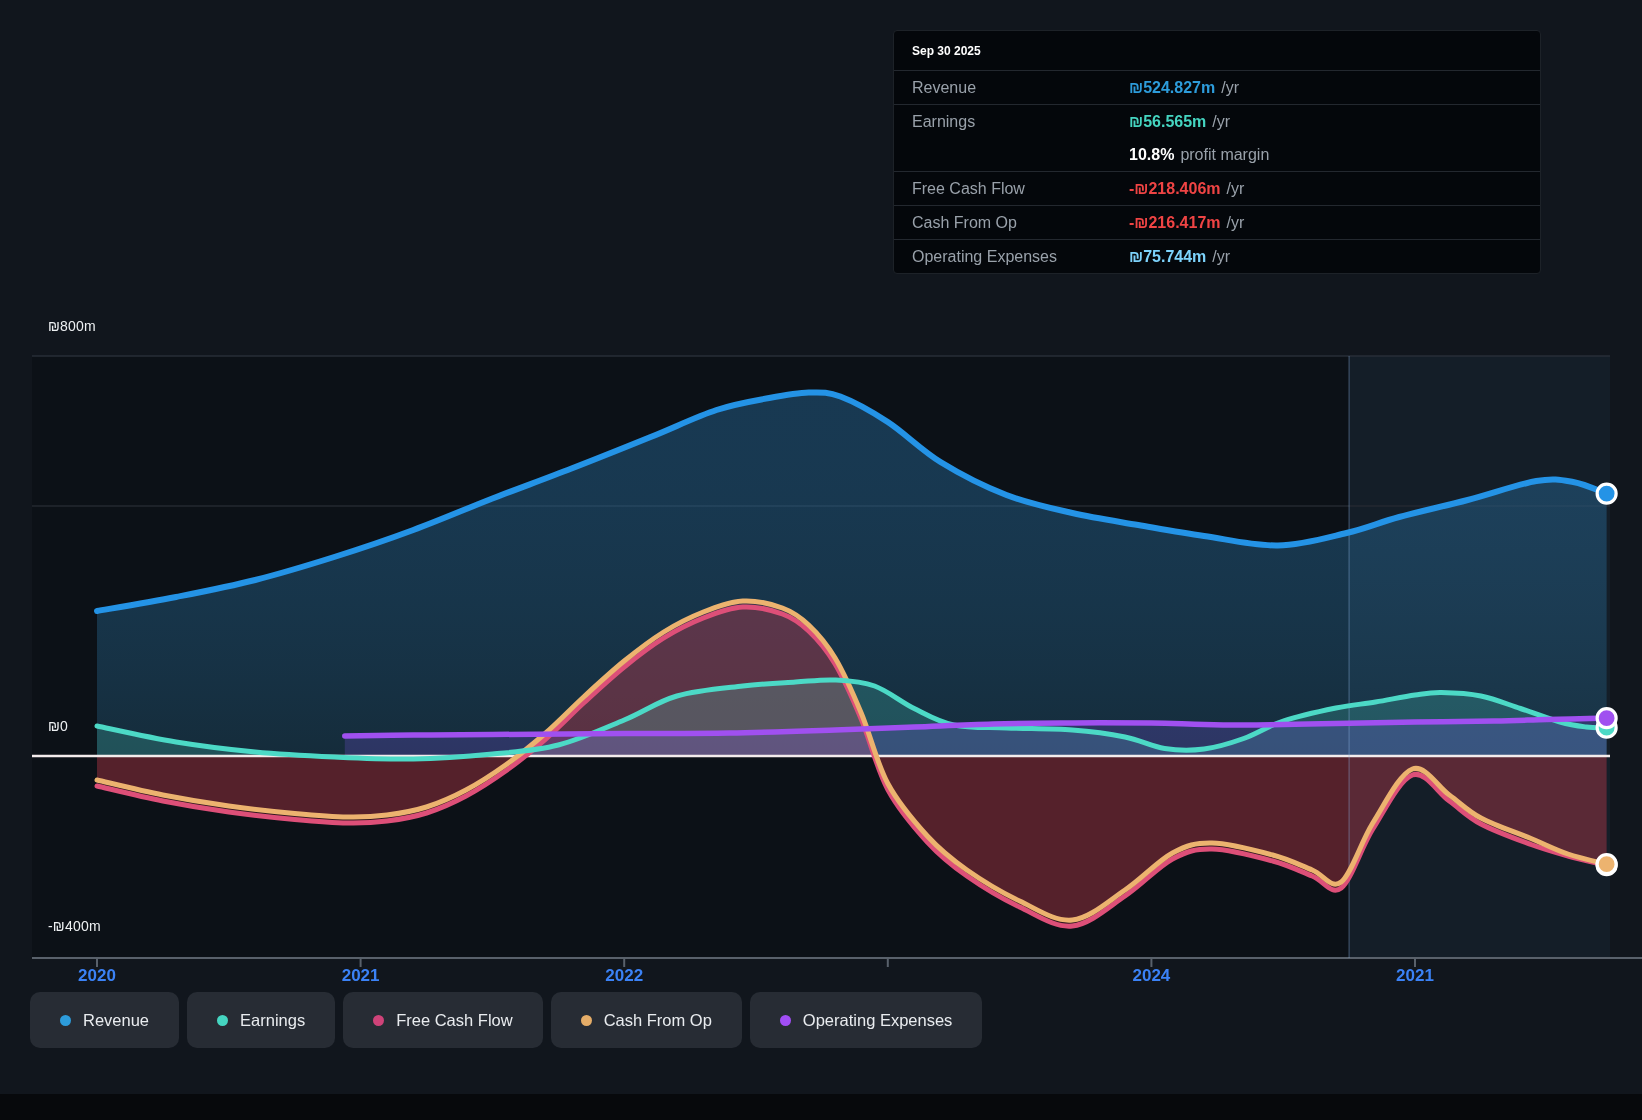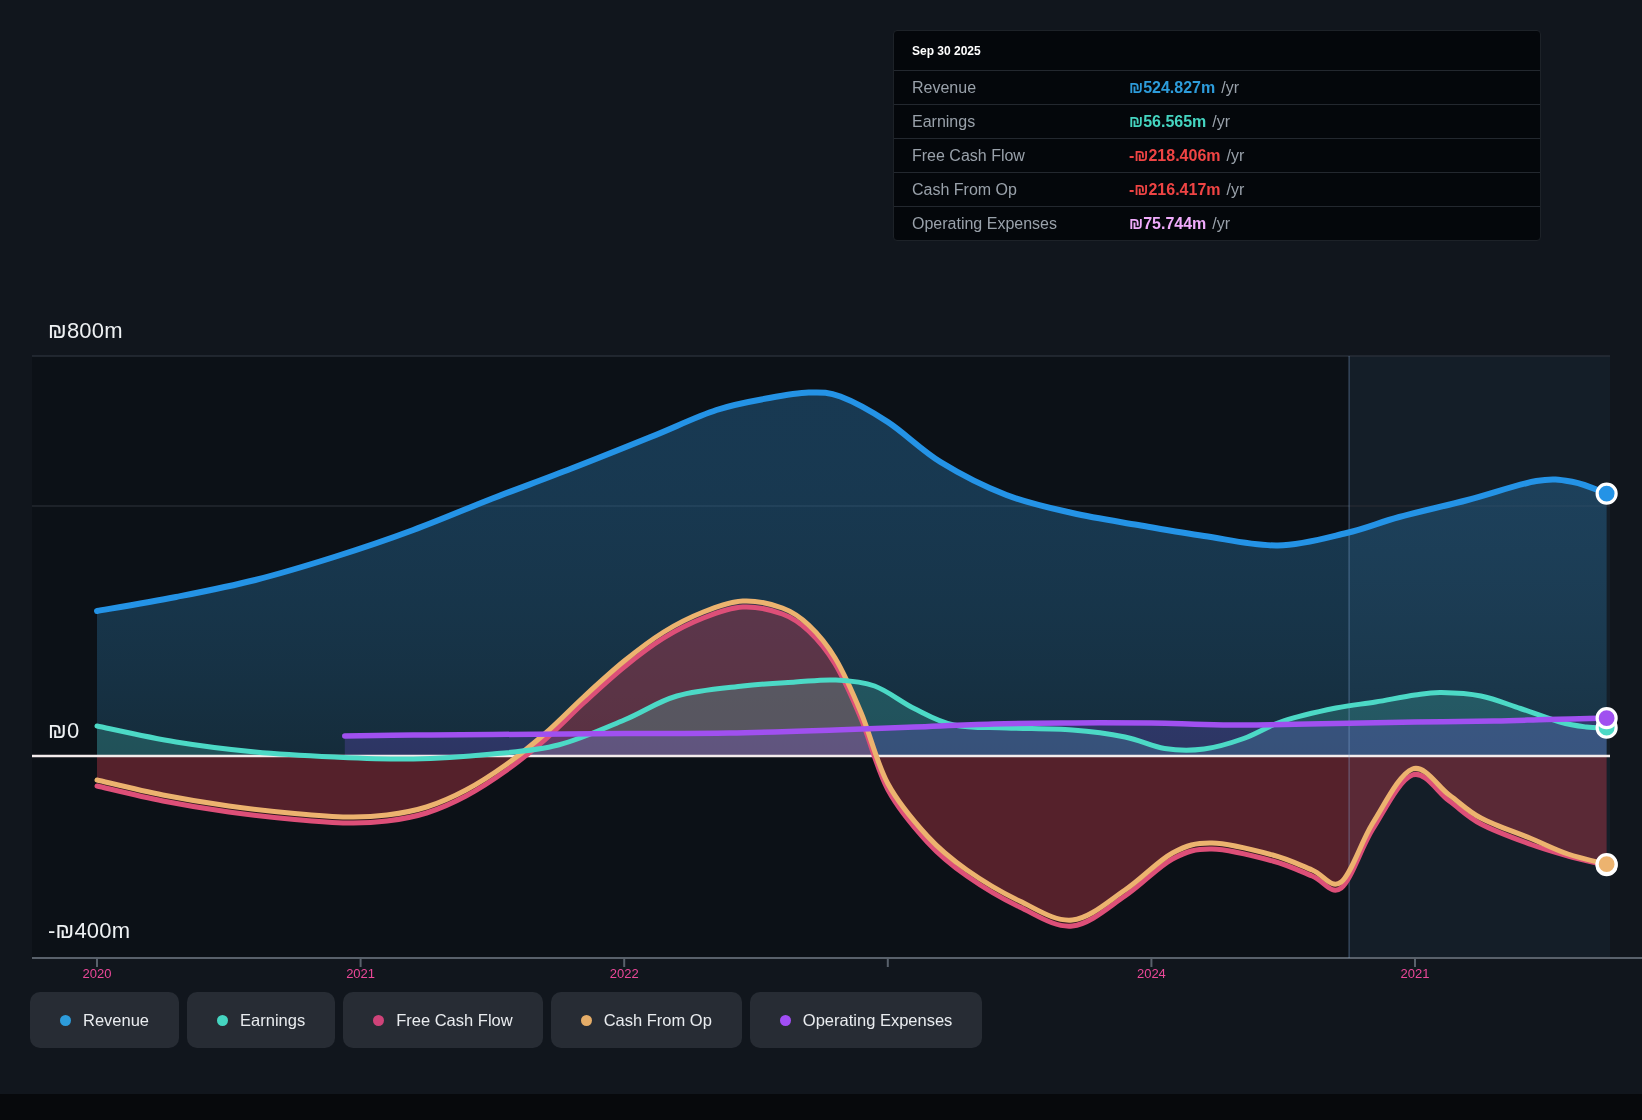--- a/index.html
+++ b/index.html
@@ -7,25 +7,25 @@
     width:1642px;height:1120px;position:relative;overflow:hidden;
     font-family:"Liberation Sans","DejaVu Sans",sans-serif;
     -webkit-font-smoothing:antialiased;
   }
   #stage{position:absolute;inset:0;}
   
   #chart-layer{position:absolute;left:0;top:0;width:1642px;height:1120px;}
   #chart-layer svg{position:absolute;left:0;top:0;}
   
   .y-axis-label{
-    position:absolute;left:48px;color:#eef1f3;font-size:22px;font-weight:500;
+    position:absolute;left:48px;color:#eef1f3;font-size:14px;font-weight:500;
     letter-spacing:.2px;white-space:nowrap;
   }
   .x-axis-label{
-    position:absolute;color:#ec4899;font-size:13px;font-weight:400;
+    position:absolute;color:#3b82f6;font-size:17px;font-weight:700;
     transform:translateX(-50%);white-space:nowrap;
   }
   
   #tooltip{
     position:absolute;left:893px;top:30px;width:648px;
     background:rgba(4,7,10,0.97);border:1px solid #1d2228;border-radius:4px;
     box-sizing:border-box;color:#e8ebee;z-index:5;
   }
   #tooltip .tt-title{
     font-size:12px;font-weight:700;color:#ffffff;
@@ -121,20 +121,24 @@
     </div>
   </div>
 
   <div class="tt-block">
     <div class="tt-row">
       <span class="tt-label">Earnings</span>
       <span>
         <span class="tt-value" style="color: rgb(69, 213, 193);">₪56.565m</span><span class="tt-suffix">/yr</span>
       </span>
     </div>
+  <div class="tt-row">
+            <span class="tt-label"></span>
+            <span><span class="tt-margin-value">10.8%</span><span class="tt-suffix">profit margin</span></span>
+          </div>
         </div>
 
   <div class="tt-block">
     <div class="tt-row">
       <span class="tt-label">Free Cash Flow</span>
       <span>
         <span class="tt-value" style="color: rgb(239, 68, 68);">-₪218.406m</span><span class="tt-suffix">/yr</span>
       </span>
     </div>
   </div>
@@ -145,21 +149,21 @@
       <span>
         <span class="tt-value" style="color: rgb(239, 68, 68);">-₪216.417m</span><span class="tt-suffix">/yr</span>
       </span>
     </div>
   </div>
 
   <div class="tt-block">
     <div class="tt-row">
       <span class="tt-label">Operating Expenses</span>
       <span>
-        <span class="tt-value" style="color: #f0abfc;">₪75.744m</span><span class="tt-suffix">/yr</span>
+        <span class="tt-value" style="color: #7dd3fc;">₪75.744m</span><span class="tt-suffix">/yr</span>
       </span>
     </div>
   </div>
 </div>
   </div>
 
   <div id="legend">
   <div class="legend-pill">
     <span class="legend-dot" style="background: rgb(45, 156, 219);"></span>
     <span class="legend-label">Revenue</span>

